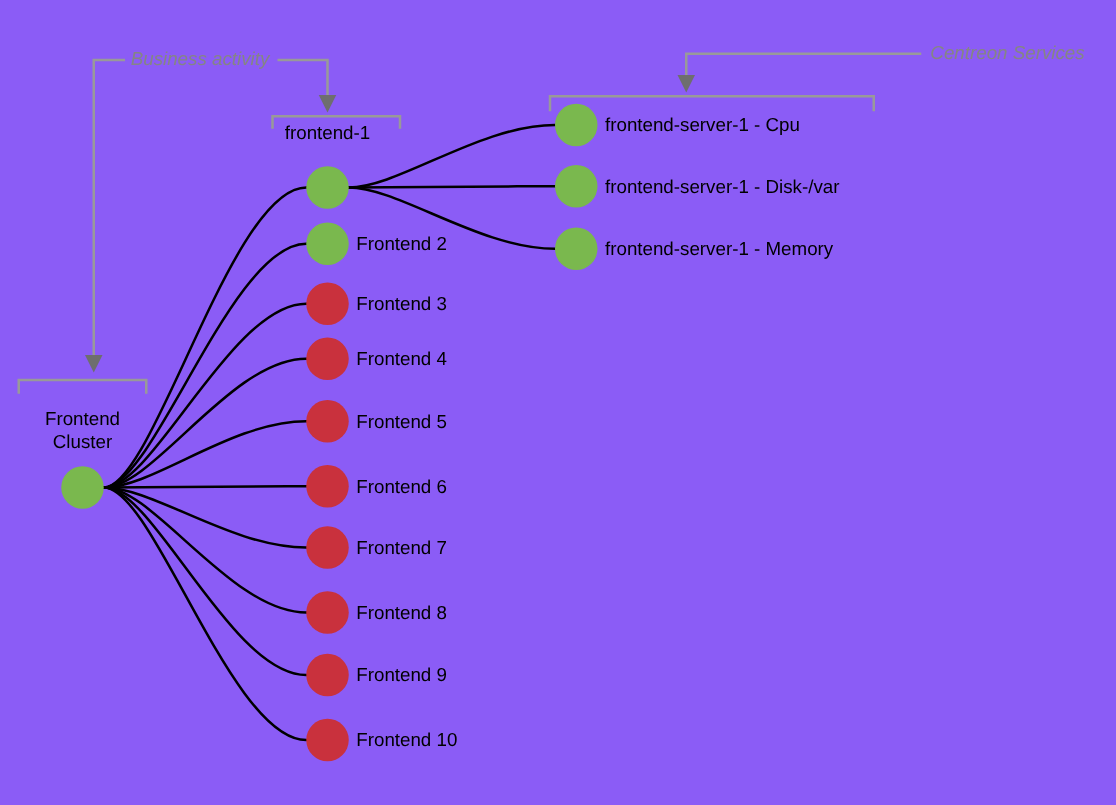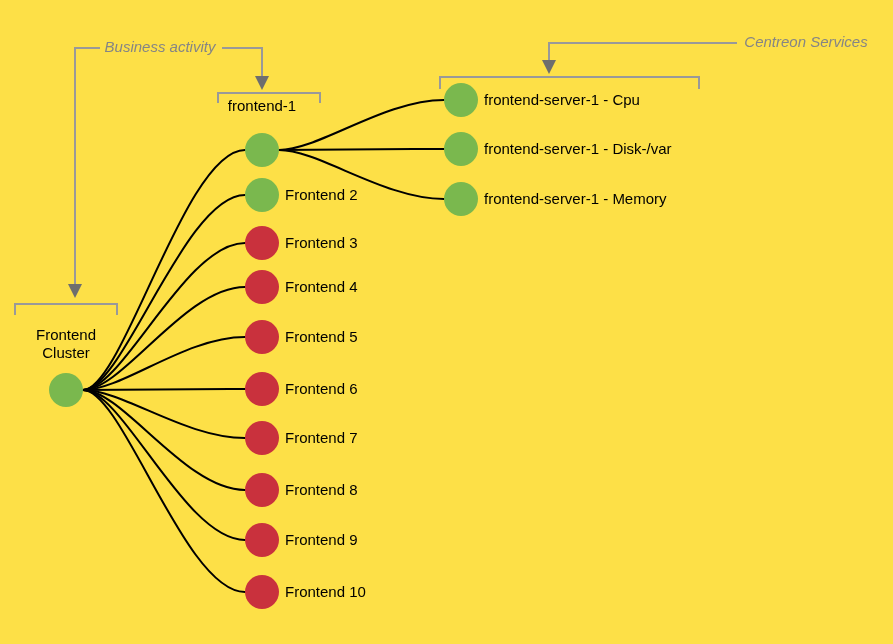--- a/index.html
+++ b/index.html
@@ -8,21 +8,21 @@
     background: #ffffff;
     width: 893px;
     height: 644px;
     overflow: hidden;
     font-family: "Liberation Sans", sans-serif;
   }
   #stage {
     position: relative;
     width: 893px;
     height: 644px;
-    background: #fde047;
+    background: #8b5cf6;
   }
   svg text {
     font-family: "Liberation Sans", sans-serif;
     font-size: 15px;
     fill: #000000;
   }
   svg text.annotation {
     font-style: italic;
     font-size: 15px;
     fill: #858585;

